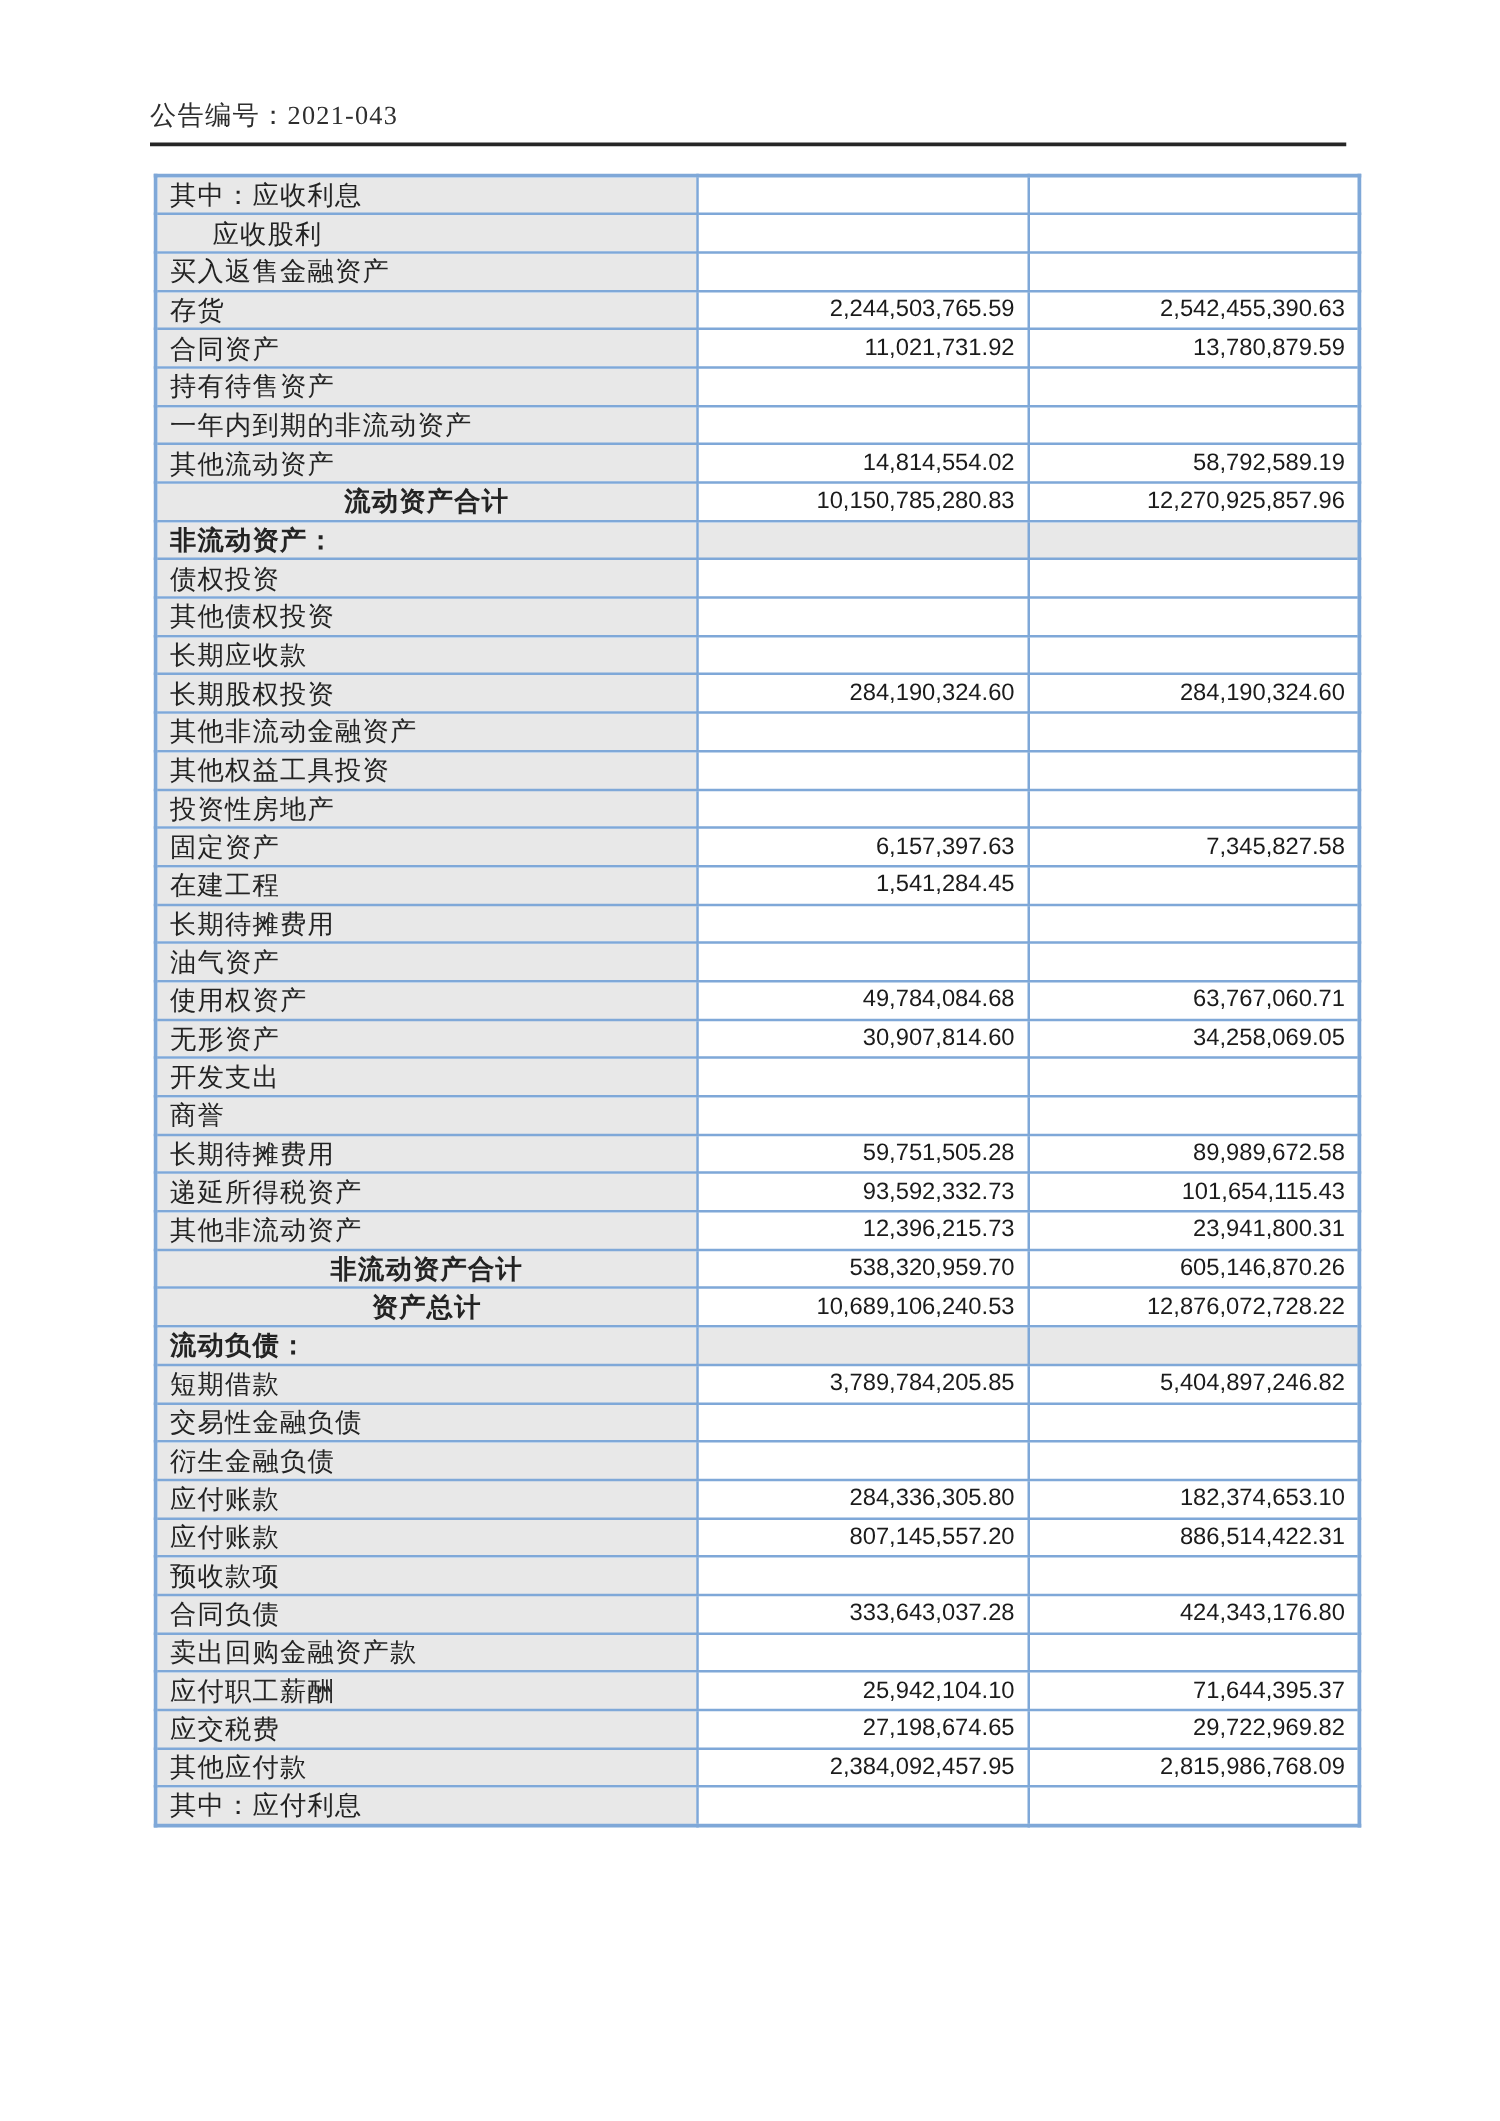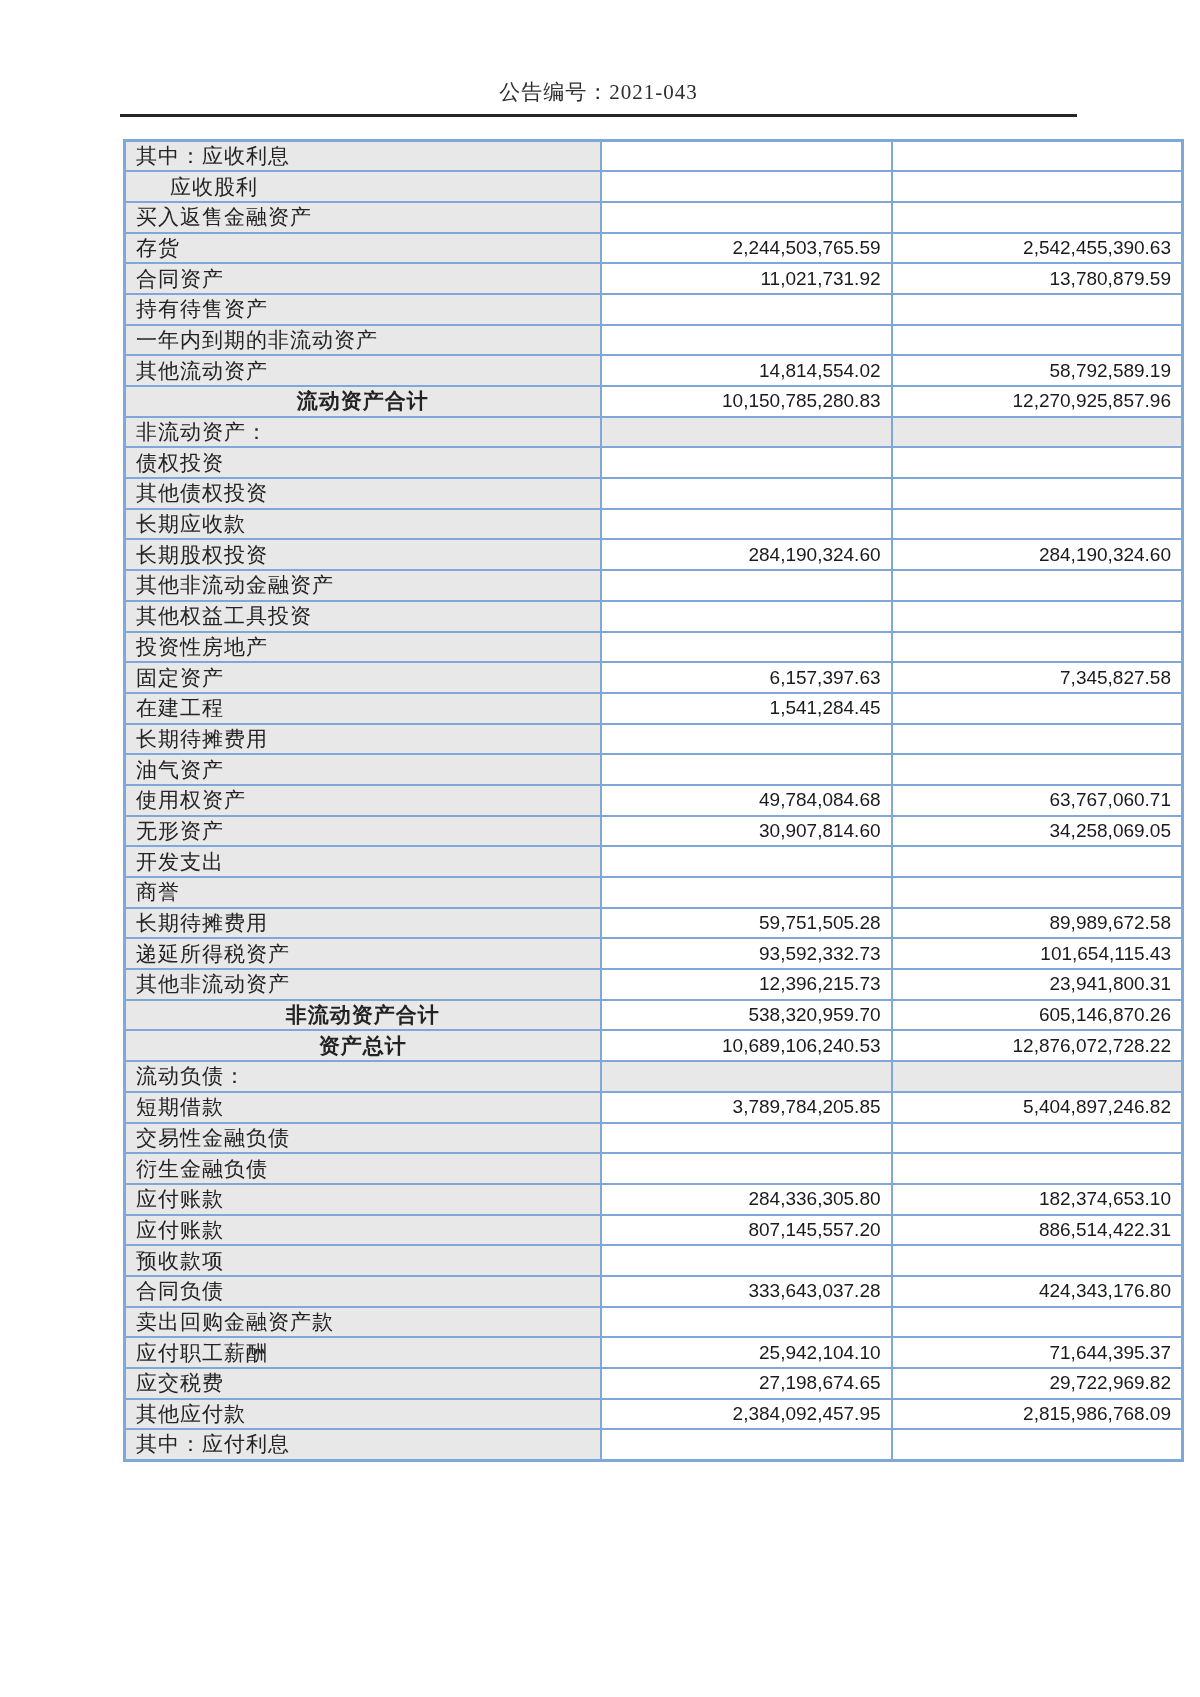--- a/index.html
+++ b/index.html
@@ -17,38 +17,38 @@
     position:relative;
     overflow:hidden;
     font-family:"Liberation Serif","DejaVu Serif",serif;
     color:var(--text-color);
   }
   .doc-number{
     position:absolute;
     top:78px;
     left:120px;
     width:957px;
-    text-align:center;
+    text-align:left;
     font-size:21px;
     letter-spacing:1px;
     color:#2e2e2e;
   }
   .header-rule{
     position:absolute;
     top:114px;
     left:120px;
     width:957px;
     height:3px;
     background:var(--rule-color);
   }
   table.balance-sheet{
     position:absolute;
     top:139px;
     left:123px;
-    width:1061px;
+    width:966px;
     border-collapse:collapse;
     table-layout:fixed;
     border-radius:10px;
   }
   table.balance-sheet{border:3px solid var(--table-border);}
   table.balance-sheet td{
     border:2px solid var(--table-border);
     height:30.7px;
     padding:0 10px;
     overflow:hidden;
@@ -68,21 +68,21 @@
     font-family:"Liberation Sans","DejaVu Sans",sans-serif;
     font-size:19px;
     text-align:right;
     color:#1b1b1b;
   }
   tr.row-indent td.c-label{padding-left:44px;}
   tr.row-total td.c-label{
     text-align:center;
     font-weight:700;
   }
-  tr.row-section td.c-label{font-weight:400;}
+  tr.row-section td.c-label{font-weight:700;}
   tr.row-section td.c-num{background:var(--label-bg);}
 </style>
 </head>
 <body>
 
 <div class="doc-number">公告编号：2021-043</div>
 
 <div class="header-rule"></div>
 
 <table class="balance-sheet">

